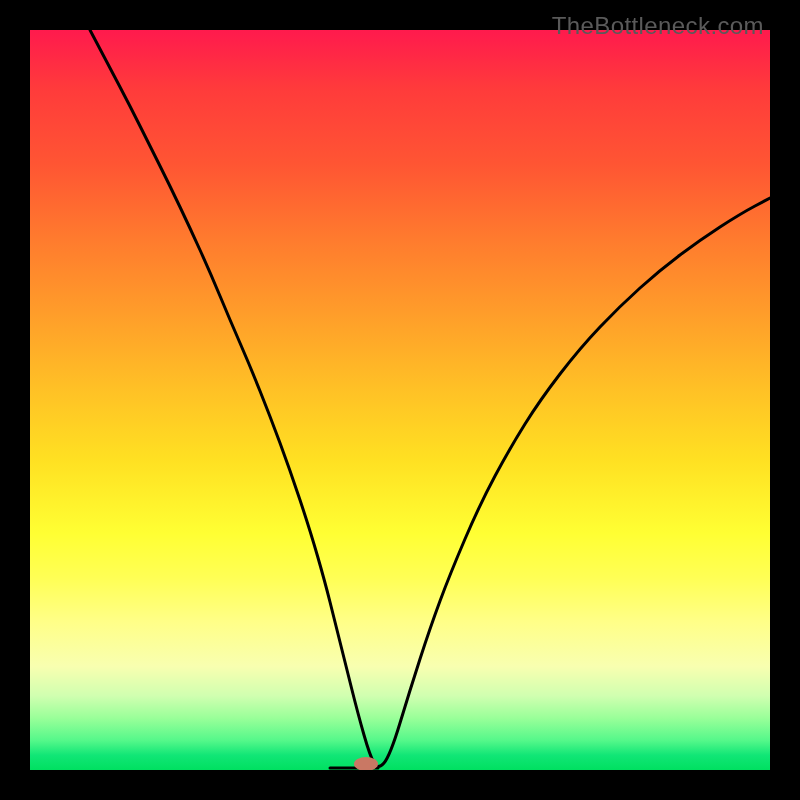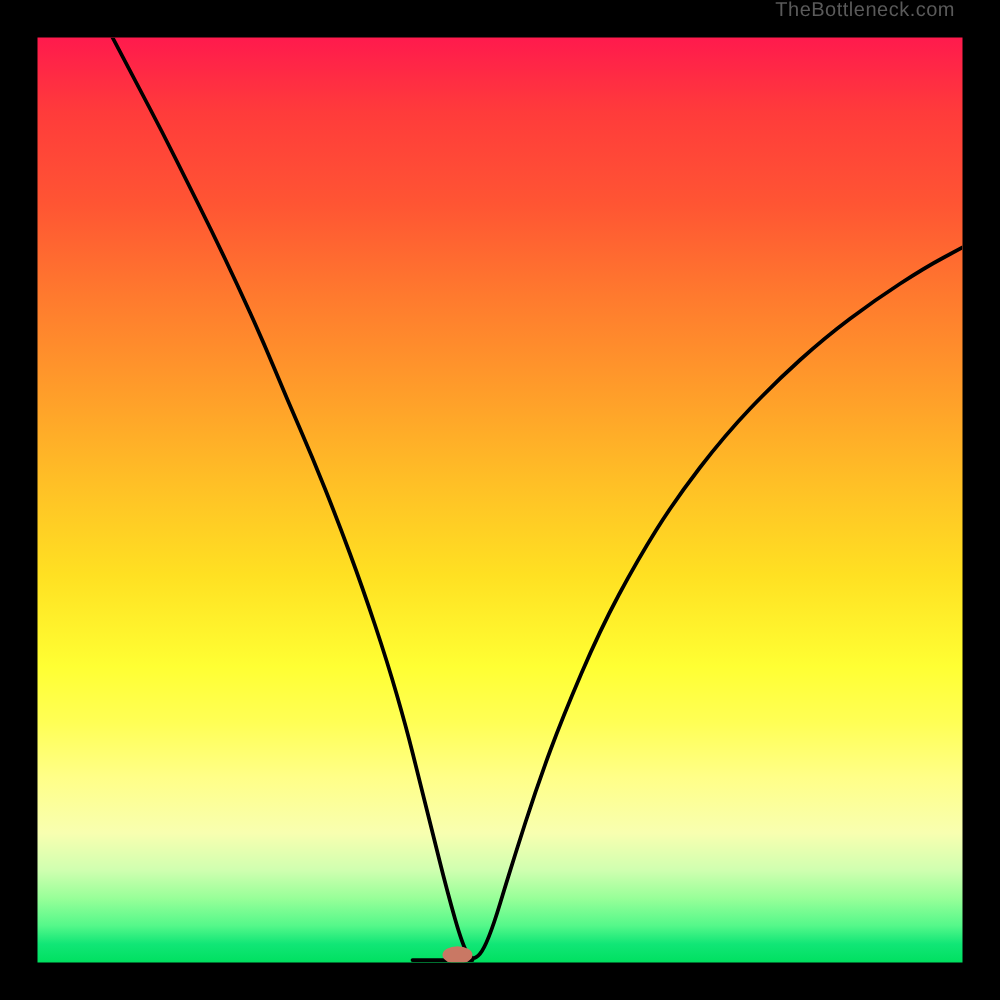--- a/index.html
+++ b/index.html
@@ -39,24 +39,24 @@
       #d0ffb0 90%,
       #99ff99 93%,
       #55f88a 96%,
       #11e676 98%,
       #00e060 100%
     );
     overflow: hidden;
   }
   .watermark {
     position: absolute;
-    top: 0;
+    top: 12px;
     right: 36px;
     color: #5a5a5a;
-    font-size: 16px;
+    font-size: 24px;
     font-weight: 400;
     letter-spacing: 0.4px;
     user-select: none;
   }
   svg.curve {
     position: absolute;
     inset: 0;
     width: 100%;
     height: 100%;
   }

